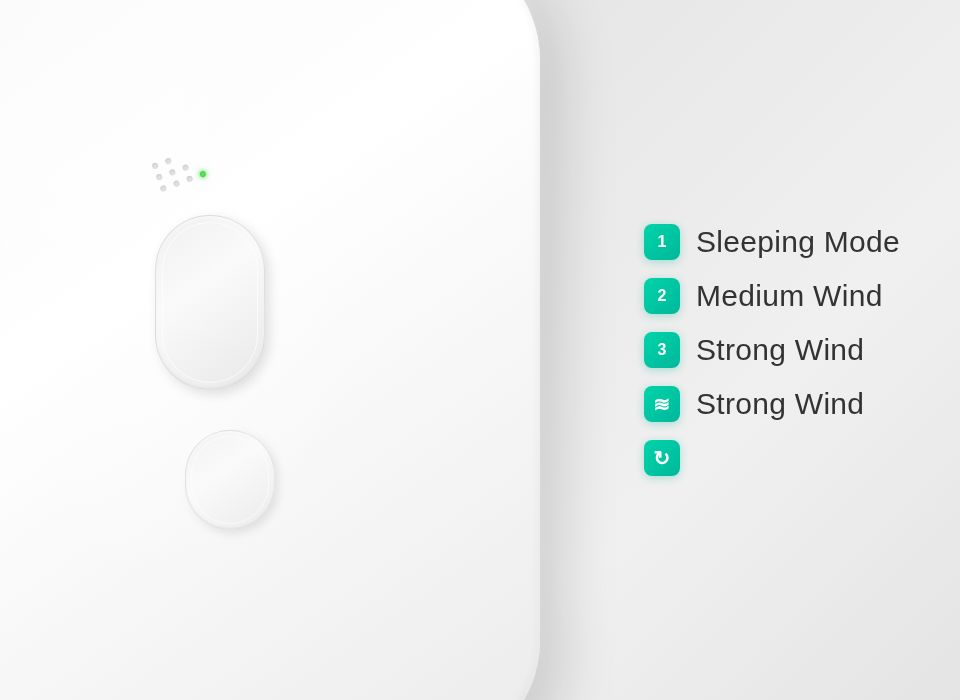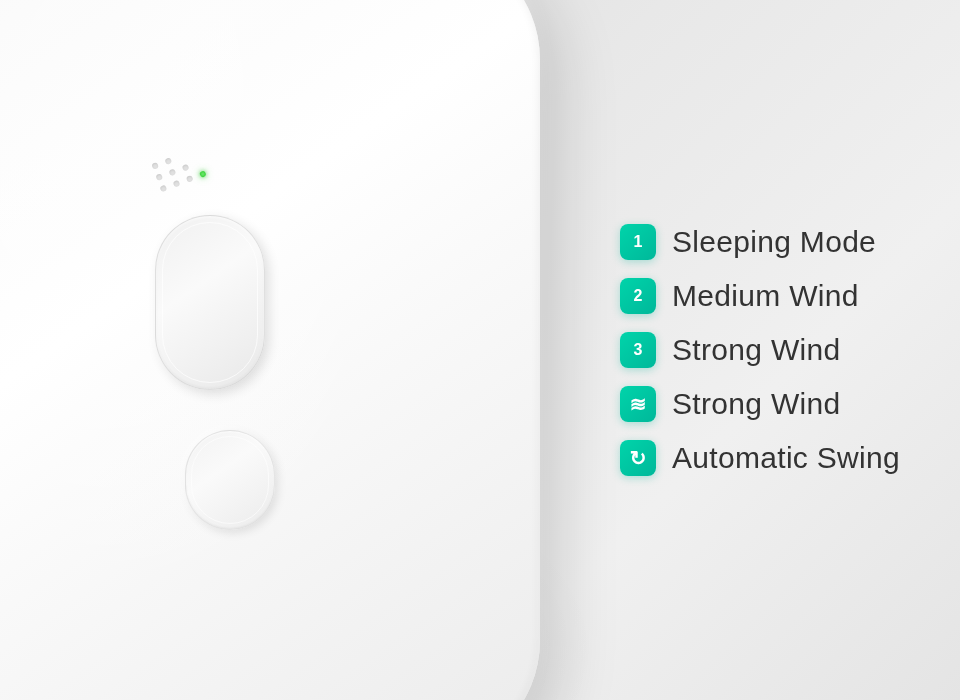--- a/index.html
+++ b/index.html
@@ -274,16 +274,15 @@
       <div class="feature-item">
         <div class="feature-badge">
           <span class="icon-symbol" style="font-size: 20px;">≋</span>
         </div>
         <span class="feature-label">Strong Wind</span>
       </div>
       <div class="feature-item">
         <div class="feature-badge">
           <span class="icon-symbol" style="font-size: 20px;">↻</span>
         </div>
-        <span class="feature-label">Automatic Swing</span>
       </div>
     </div>
 </div>
 
 </body></html>

